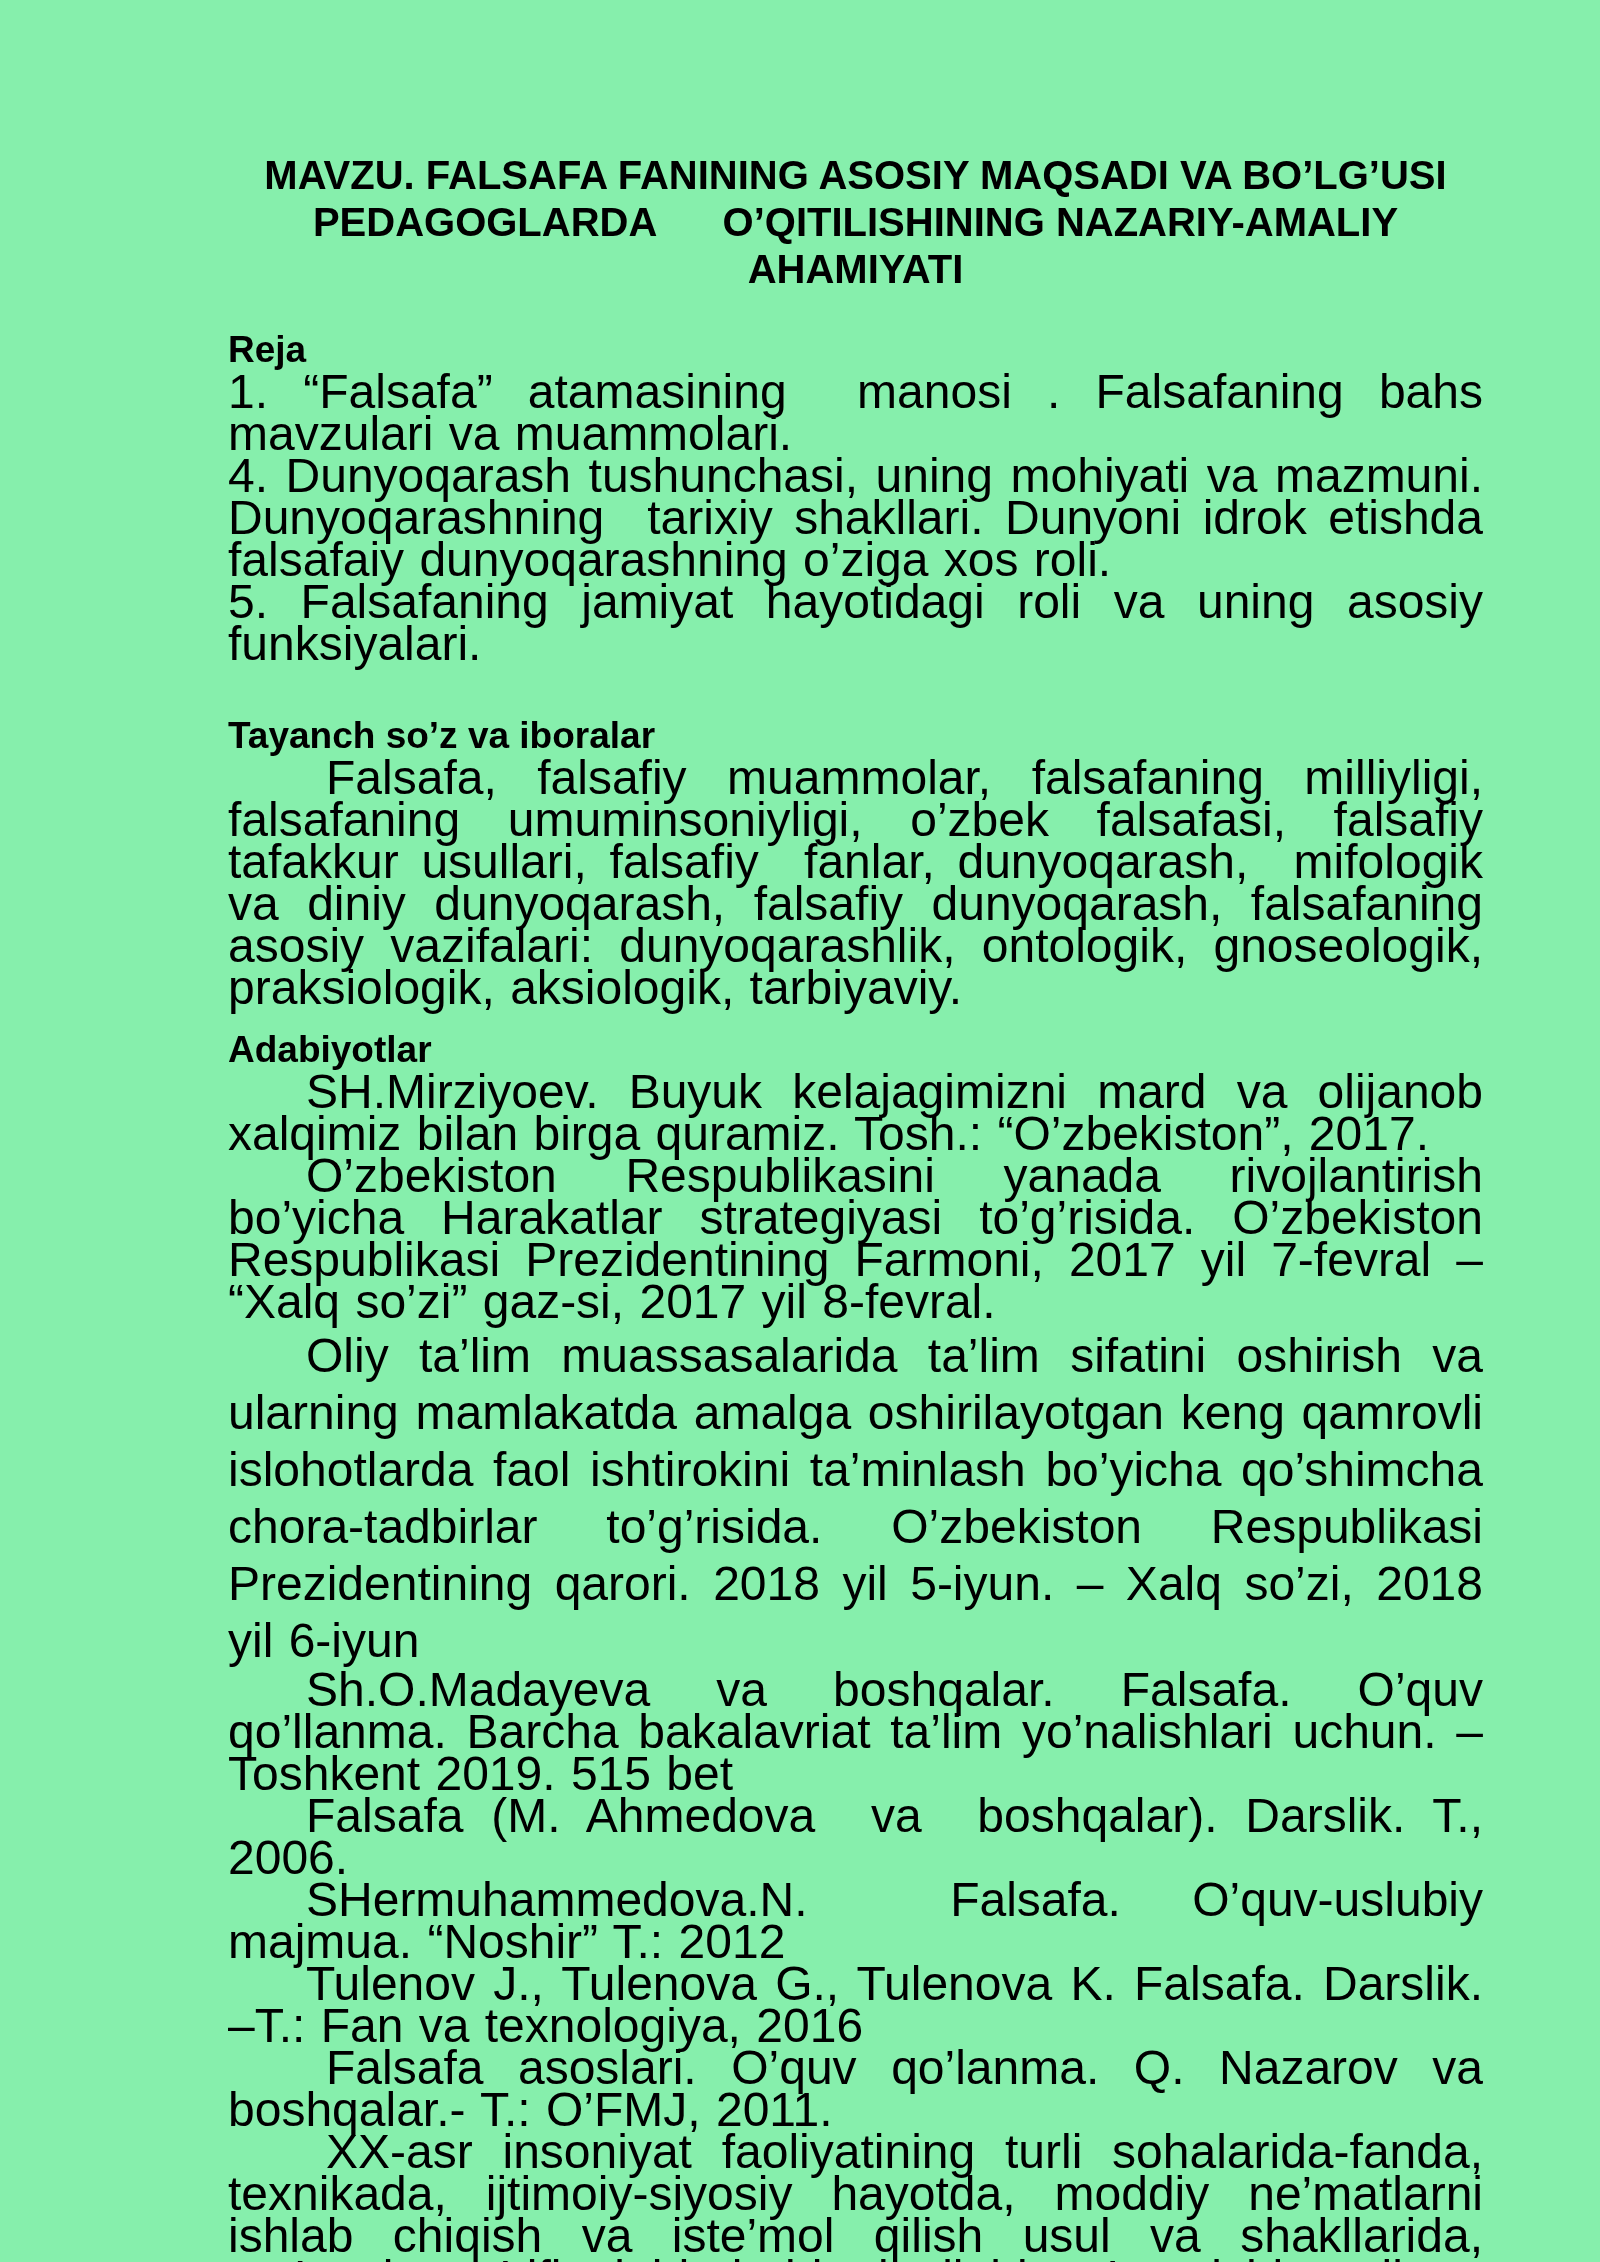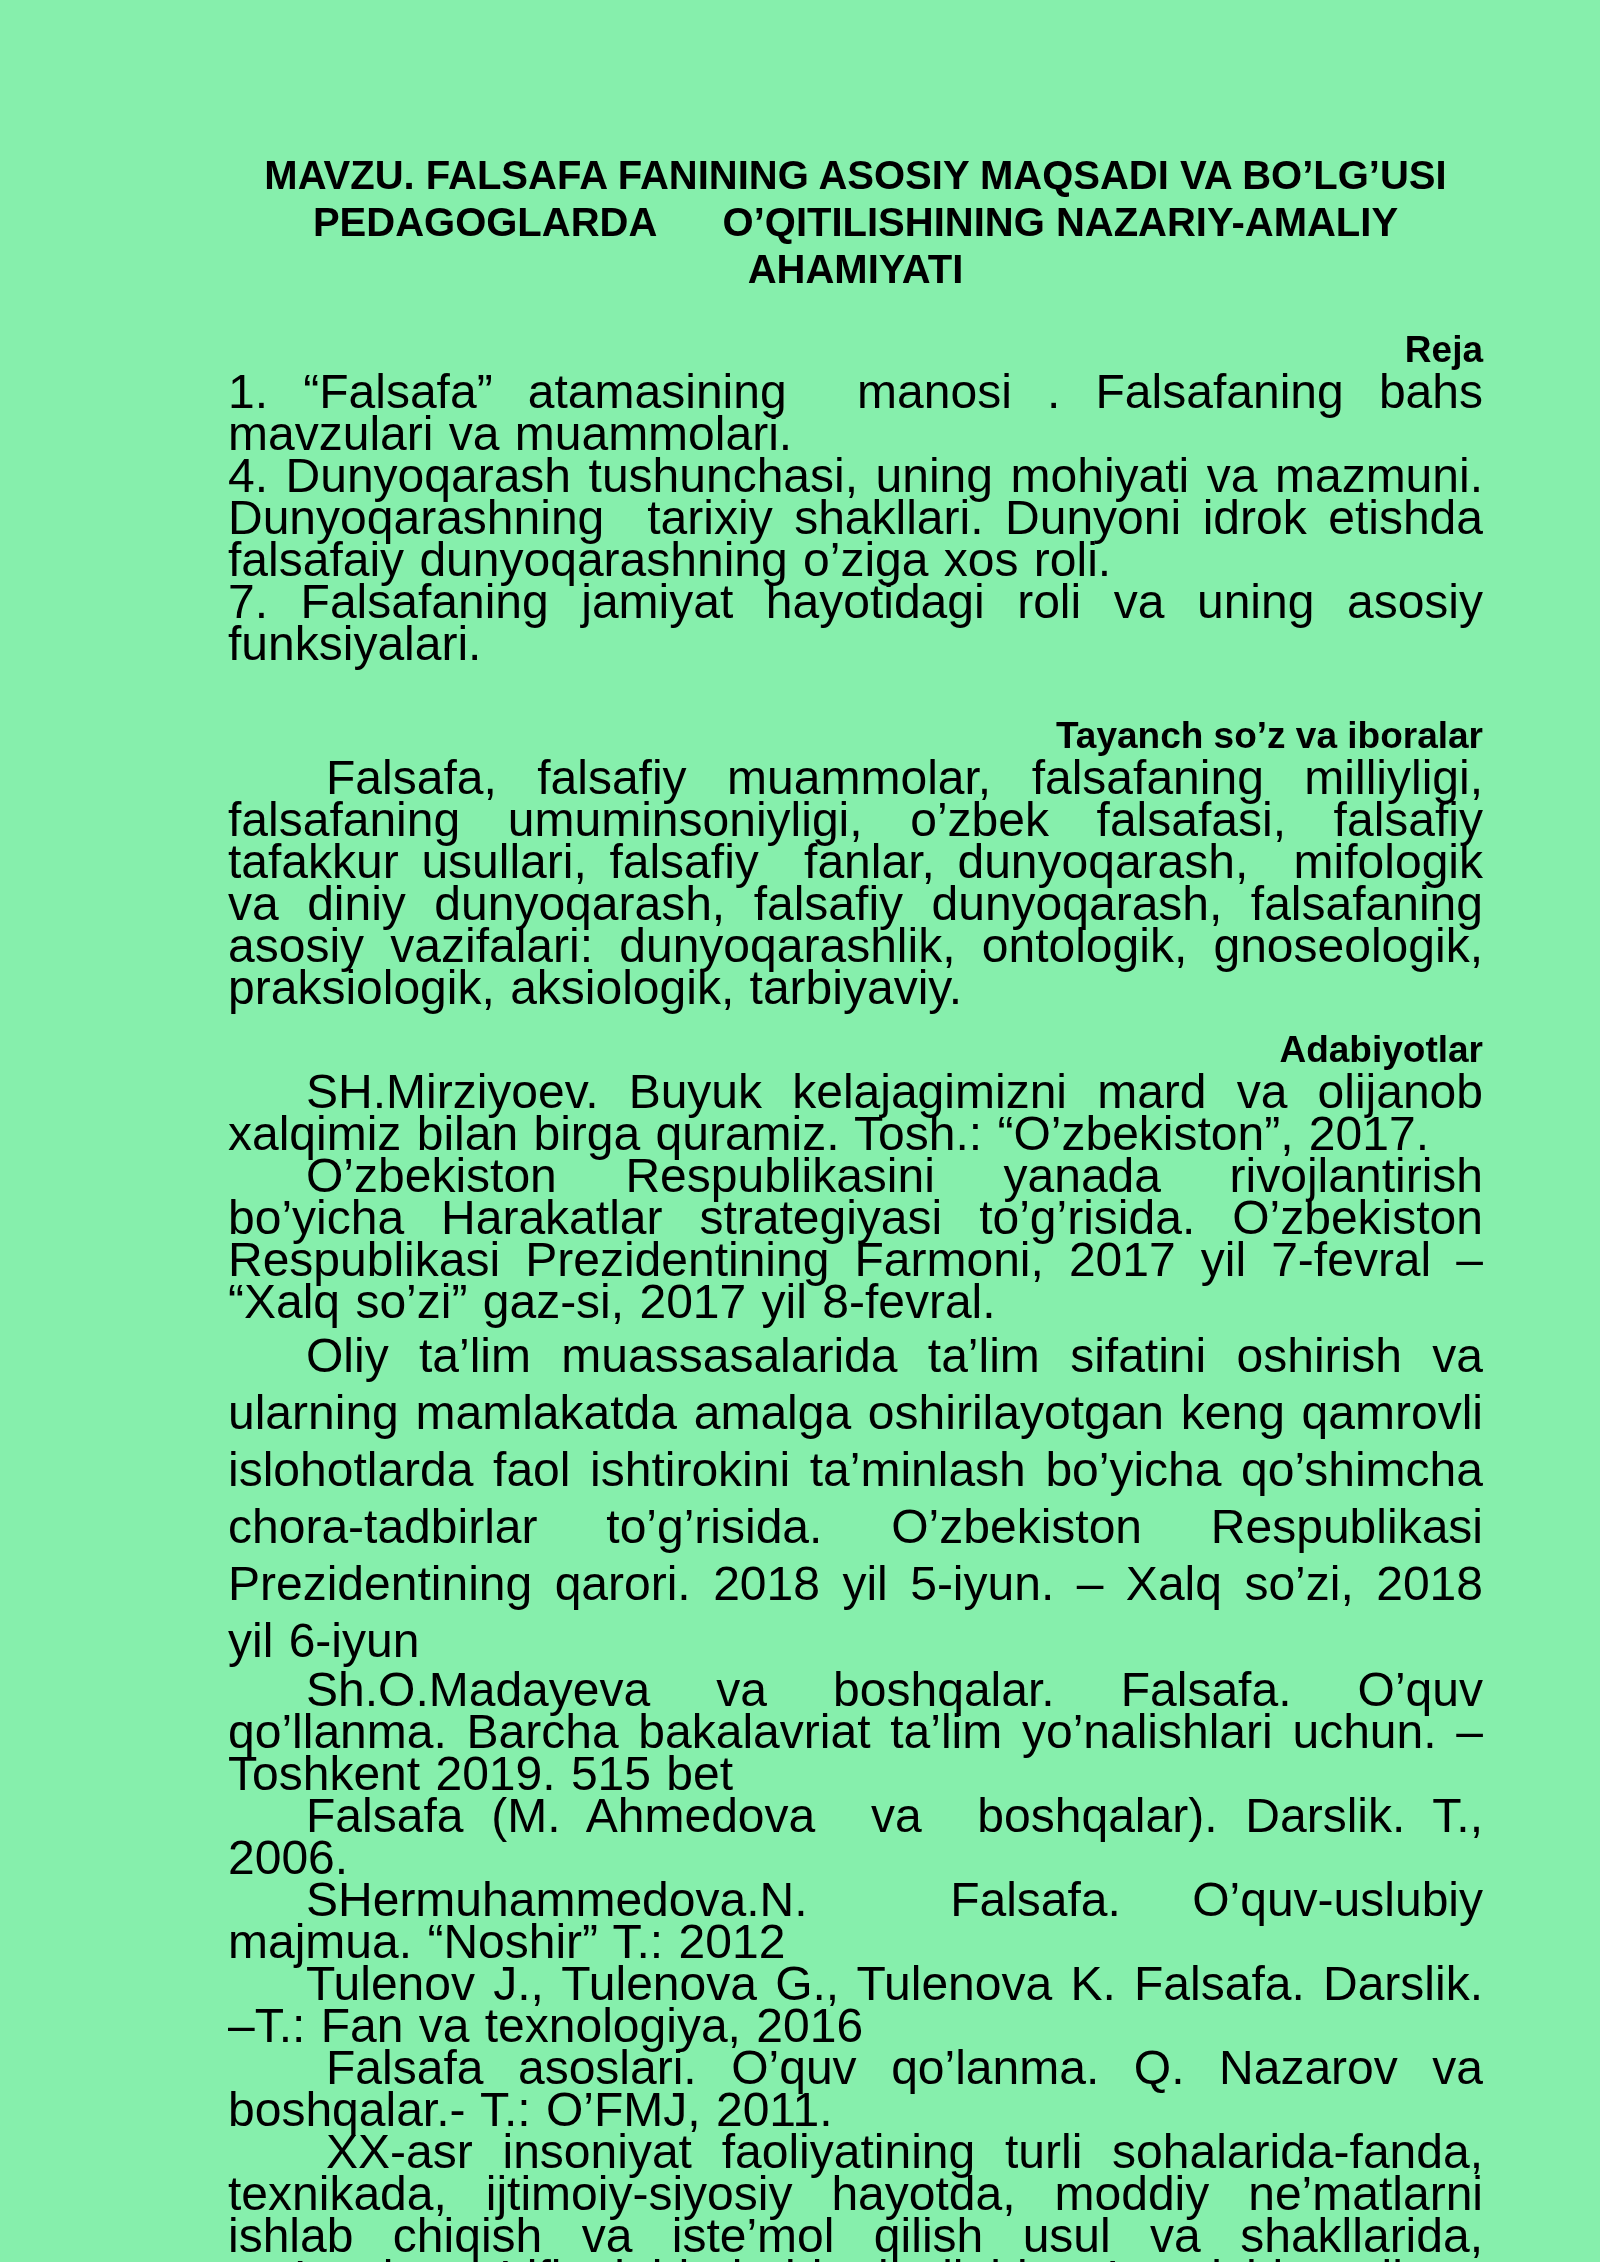--- a/index.html
+++ b/index.html
@@ -16,21 +16,21 @@
   }
   .doc-title {
     text-align:center;
     font-weight:bold;
     font-size:40px;
     line-height:47px;
     white-space:pre-wrap;
     margin:0;
   }
   .heading {
-    text-align:right;
+    text-align:left;
     font-weight:bold;
     font-size:37px;
     line-height:42px;
     margin:0;
   }
   .reja-heading { margin-top:36px; }
   .keywords-heading { margin-top:50px; }
   .lit-heading { margin-top:20px; }
   .p {
     margin:0;
@@ -52,21 +52,21 @@
 <div class="page">
 
   <h1 class="doc-title">MAVZU. FALSAFA FANINING ASOSIY MAQSADI VA BO’LG’USI
 PEDAGOGLARDA      O’QITILISHINING NAZARIY-AMALIY
 AHAMIYATI</h1>
 
   <h2 class="heading reja-heading">Reja</h2>
 
   <p class="p no-indent">1. “Falsafa” atamasining  manosi . Falsafaning bahs mavzulari va muammolari.</p>
   <p class="p no-indent">4. Dunyoqarash tushunchasi, uning mohiyati va mazmuni. Dunyoqarashning  tarixiy shakllari. Dunyoni idrok etishda falsafaiy dunyoqarashning o’ziga xos roli.</p>
-  <p class="p no-indent">7. Falsafaning jamiyat hayotidagi roli va uning asosiy funksiyalari.</p>
+  <p class="p no-indent">5. Falsafaning jamiyat hayotidagi roli va uning asosiy funksiyalari.</p>
 
   <h2 class="heading keywords-heading">Tayanch so’z va iboralar</h2>
 
   <p class="p indent-lg">Falsafa, falsafiy muammolar, falsafaning milliyligi, falsafaning umuminsoniyligi, o’zbek falsafasi, falsafiy tafakkur usullari, falsafiy  fanlar, dunyoqarash,  mifologik va diniy dunyoqarash, falsafiy dunyoqarash, falsafaning asosiy vazifalari: dunyoqarashlik, ontologik, gnoseologik, praksiologik, aksiologik, tarbiyaviy.</p>
 
   <h2 class="heading lit-heading">Adabiyotlar</h2>
 
   <p class="p">SH.Mirziyoev. Buyuk kelajagimizni mard va olijanob xalqimiz bilan birga quramiz. Tosh.: “O’zbekiston”, 2017.</p>
   <p class="p">O’zbekiston Respublikasini yanada rivojlantirish bo’yicha Harakatlar strategiyasi to’g’risida. O’zbekiston Respublikasi Prezidentining Farmoni, 2017 yil 7-fevral – “Xalq so’zi” gaz-si, 2017 yil 8-fevral.</p>
   <p class="p spaced">Oliy ta’lim muassasalarida ta’lim sifatini oshirish va ularning mamlakatda amalga oshirilayotgan keng qamrovli islohotlarda faol ishtirokini ta’minlash bo’yicha qo’shimcha chora-tadbirlar to’g’risida. O’zbekiston Respublikasi Prezidentining qarori. 2018 yil 5-iyun. – Xalq so’zi, 2018 yil 6-iyun</p>

